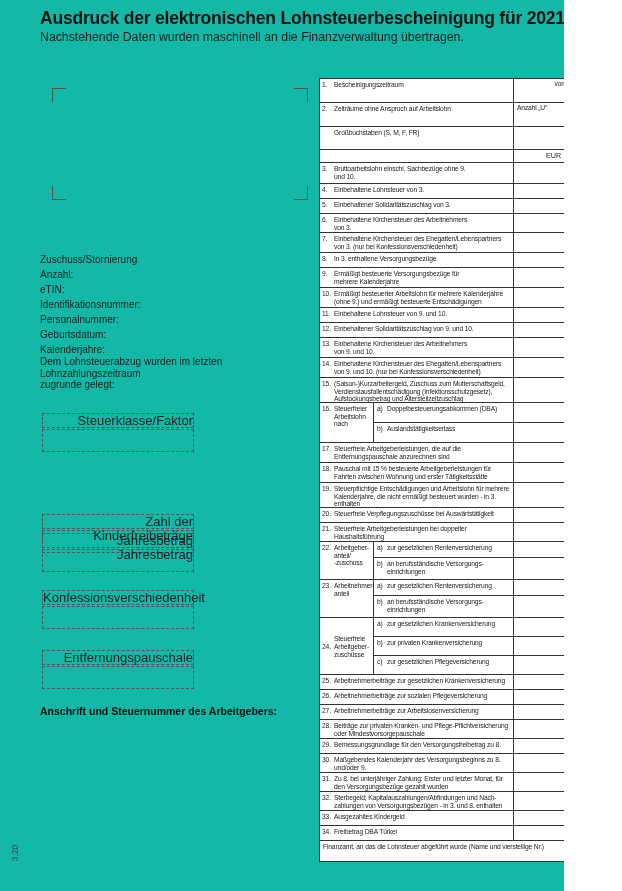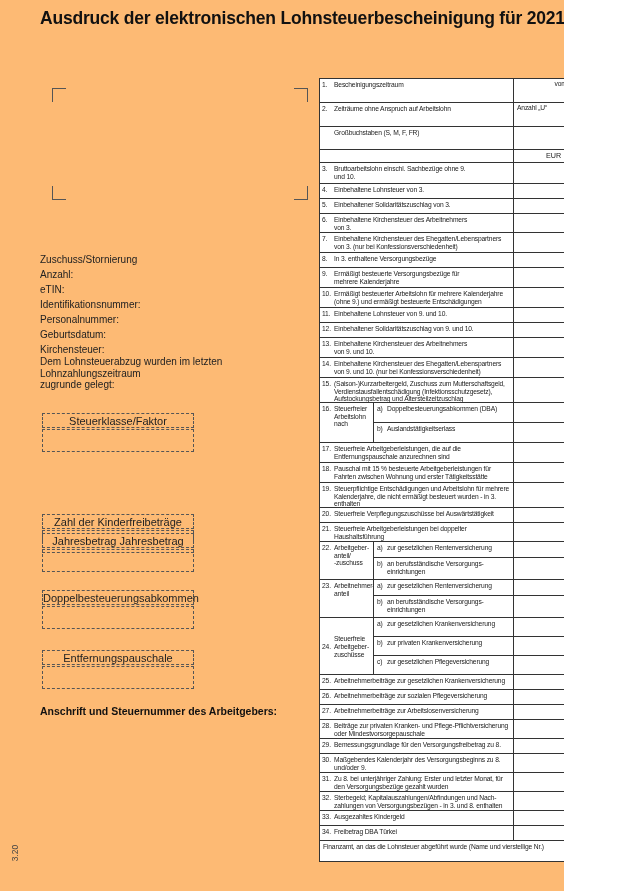--- a/index.html
+++ b/index.html
@@ -1,35 +1,35 @@
 <!DOCTYPE html>
 <html lang="de"><head>
 <meta charset="utf-8">
 <style>
   html,body{margin:0;padding:0;background:#fff;}
-  #page{position:relative;width:564px;height:891px;background:#fdba74;overflow:hidden;
+  #page{position:relative;width:564px;height:891px;background:#14b8a6;overflow:hidden;
         font-family:"Liberation Sans","DejaVu Sans",sans-serif;color:#1a1a1a;}
 
   
   #title{position:absolute;left:40px;top:8px;font-size:17.5px;font-weight:bold;white-space:nowrap;letter-spacing:-0.2px;color:#111;}
   #subtitle{position:absolute;left:40px;top:30px;font-size:12.3px;color:#222;}
 
   
   .corner{position:absolute;width:13px;height:13px;}
   .c-tl{left:52px;top:88px;border-left:1px solid #555;border-top:1px solid #555;}
   .c-tr{left:294px;top:88px;border-right:1px solid #555;border-top:1px solid #555;}
   .c-bl{left:52px;top:186px;border-left:1px solid #555;border-bottom:1px solid #555;}
   .c-br{left:294px;top:186px;border-right:1px solid #555;border-bottom:1px solid #555;}
 
   
   #fields{position:absolute;left:40px;top:252px;font-size:10px;color:#222;}
   #fields .field{height:15px;line-height:15px;}
   #intro{position:absolute;left:40px;top:356px;font-size:10px;line-height:11.5px;white-space:pre-line;color:#222;width:285px;}
   .dbox{position:absolute;left:42px;width:152px;}
-  .dbox .dlab{border:1px dashed #555;height:15px;line-height:14px;text-align:center;font-size:11px;color:#222;box-sizing:border-box;}
+  .dbox .dlab{border:1px dashed #555;height:15px;line-height:14px;text-align:right;font-size:13px;color:#222;box-sizing:border-box;}
   .dbox .dval{border:1px dashed #555;height:23px;margin-top:1px;box-sizing:border-box;}
   #employer{position:absolute;left:40px;top:705px;font-size:10.5px;font-weight:bold;color:#111;}
   #formcode{position:absolute;left:2px;top:848px;font-size:8.5px;color:#444;transform:rotate(-90deg);transform-origin:center;width:26px;text-align:center;}
 
   
   #formtable{position:absolute;left:319px;top:78px;width:303px;}
   .trow{display:flex;border:1px solid #333;box-sizing:border-box;margin-top:-1px;background:#fff;
         font-size:6.7px;line-height:7.7px;letter-spacing:-0.15px;color:#1a1a1a;}
   .trow:first-child{margin-top:0;}
   .cl{display:flex;width:193px;border-right:1px solid #333;flex:none;overflow:hidden;}
@@ -49,56 +49,57 @@
   .snum{flex:none;width:10px;padding:2px 0 0 3px;}
   .cfull{flex:1;padding:2px 0 0 3px;overflow:hidden;}
   .ctdash{padding-top:4px;}
 </style>
 </head>
 <body>
 
 <div id="page">
 
   <div id="title">Ausdruck der elektronischen Lohnsteuerbescheinigung für 2021</div>
+  <div id="subtitle">Nachstehende Daten wurden maschinell an die Finanzverwaltung übertragen.</div>
 
   <div>
     <div class="corner c-tl"></div>
     <div class="corner c-tr"></div>
     <div class="corner c-bl"></div>
     <div class="corner c-br"></div>
   </div>
 
   <div id="fields">
       <div class="field">Zuschuss/Stornierung</div>
       <div class="field">Anzahl:</div>
       <div class="field">eTIN:</div>
       <div class="field">Identifikationsnummer:</div>
       <div class="field">Personalnummer:</div>
       <div class="field">Geburtsdatum:</div>
-      <div class="field">Kirchensteuer:</div>
+      <div class="field">Kalenderjahre:</div>
     </div>
 
   <div id="intro">Dem Lohnsteuerabzug wurden im letzten Lohnzahlungszeitraum
 zugrunde gelegt:</div>
 
   <div id="boxes-root">
       <div class="dbox" style="top: 413px;">
         <div class="dlab">Steuerklasse/Faktor</div>
         <div class="dval"></div>
       </div>
       <div class="dbox" style="top: 470px; margin-top: 44px;">
         <div class="dlab">Zahl der Kinderfreibeträge</div>
         <div class="dval"></div>
       </div>
       <div class="dbox" style="top: 533px;">
         <div class="dlab">Jahresbetrag Jahresbetrag</div>
         <div class="dval"></div>
       </div>
       <div class="dbox" style="top: 590px;">
-        <div class="dlab">Doppelbesteuerungsabkommen</div>
+        <div class="dlab">Konfessionsverschiedenheit</div>
         <div class="dval"></div>
       </div>
       <div class="dbox" style="top: 650px;">
         <div class="dlab">Entfernungspauschale</div>
         <div class="dval"></div>
       </div>
     </div>
 
   <div id="employer">Anschrift und Steuernummer des Arbeitgebers:</div>
 

